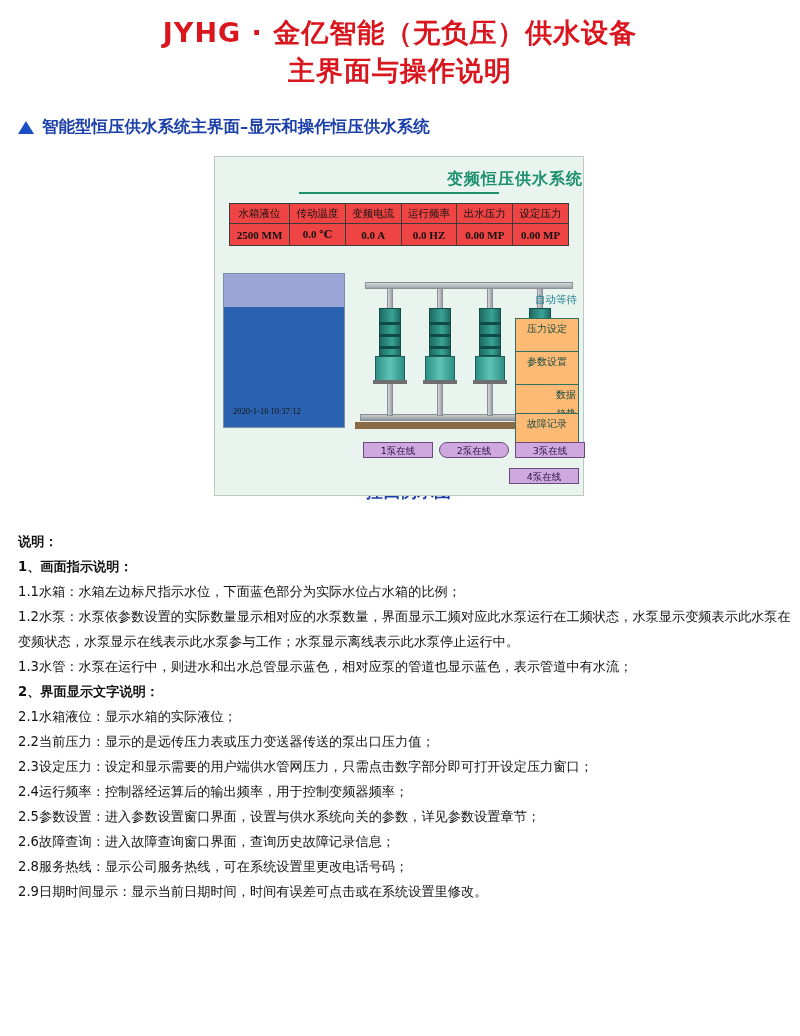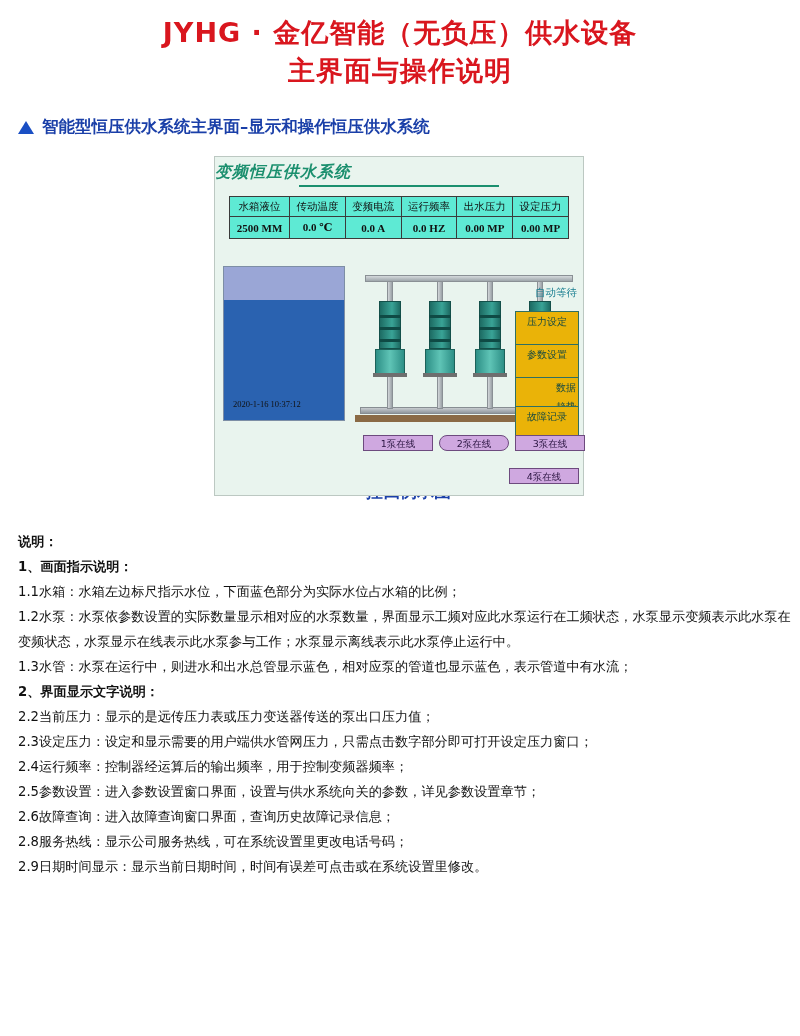--- a/index.html
+++ b/index.html
@@ -64,41 +64,40 @@
   }
   .hmi {
     width: 370px;
     height: 340px;
     background: #e9f4ee;
     border: 1px solid #bcc8c2;
     position: relative;
     box-sizing: border-box;
   }
   .hmi-title {
-    text-align: left;
+    text-align: right;
     color: #1b8f6e;
     font-weight: bold;
     font-size: 16px;
-    padding-top: 5px;
+    padding-top: 12px;
     letter-spacing: 1px;
     font-family: "DejaVu Sans", "Liberation Sans", sans-serif;
-    font-style: italic;
   }
   .hmi-title-underline {
     width: 200px;
     height: 2px;
     background: #1b8f6e;
     margin: 2px auto 0 auto;
   }
 
   table.hmi-table {
     border-collapse: collapse;
     margin: 9px auto 0 auto;
     width: 340px;
-    background: #5eead4;
+    background: #ef4444;
   }
   table.hmi-table td {
     border: 1px solid #3b3b3b;
     text-align: center;
     font-size: 10.5px;
     height: 19px;
     font-family: "DejaVu Sans", "Liberation Sans", sans-serif;
     color: #111;
     padding: 0 1px;
   }
@@ -222,21 +221,21 @@
     font-size: 10.5px;
     color: #1b7f91;
     font-family: "DejaVu Sans", "Liberation Sans", sans-serif;
   }
 
   .side-btn {
     position: absolute;
     right: 6px;
     width: 64px;
     height: 36px;
-    background: #eab308;
+    background: #fdba74;
     border: 1px solid #2f6f64;
     color: #174a42;
     font-size: 10px;
     line-height: 19px;
     text-align: center;
     font-family: "DejaVu Sans", "Liberation Sans", sans-serif;
     box-sizing: border-box;
   }
 
   .status-chip {
@@ -393,20 +392,21 @@
 
   <div class="hmi-caption">一控四例示图</div>
 
   <div class="notes">
     <p class="strong">说明：</p>
     <p class="strong">1、画面指示说明：</p>
     <p>1.1水箱：水箱左边标尺指示水位，下面蓝色部分为实际水位占水箱的比例；</p>
     <p>1.2水泵：水泵依参数设置的实际数量显示相对应的水泵数量，界面显示工频对应此水泵运行在工频状态，水泵显示变频表示此水泵在变频状态，水泵显示在线表示此水泵参与工作；水泵显示离线表示此水泵停止运行中。</p>
     <p>1.3水管：水泵在运行中，则进水和出水总管显示蓝色，相对应泵的管道也显示蓝色，表示管道中有水流；</p>
     <p class="strong">2、界面显示文字说明：</p>
+    <p>2.1水箱液位：显示水箱的实际液位；</p>
     <p>2.2当前压力：显示的是远传压力表或压力变送器传送的泵出口压力值；</p>
     <p>2.3设定压力：设定和显示需要的用户端供水管网压力，只需点击数字部分即可打开设定压力窗口；</p>
     <p>2.4运行频率：控制器经运算后的输出频率，用于控制变频器频率；</p>
     <p>2.5参数设置：进入参数设置窗口界面，设置与供水系统向关的参数，详见参数设置章节；</p>
     <p>2.6故障查询：进入故障查询窗口界面，查询历史故障记录信息；</p>
     <p>2.8服务热线：显示公司服务热线，可在系统设置里更改电话号码；</p>
     <p>2.9日期时间显示：显示当前日期时间，时间有误差可点击或在系统设置里修改。</p>
   </div>
 
 </div>

